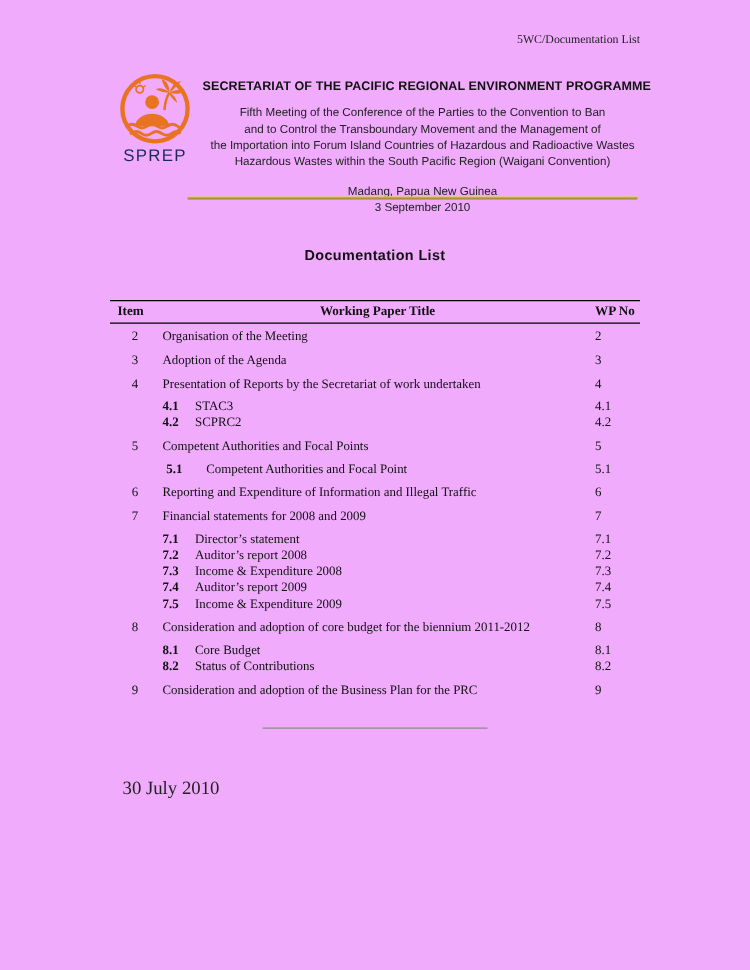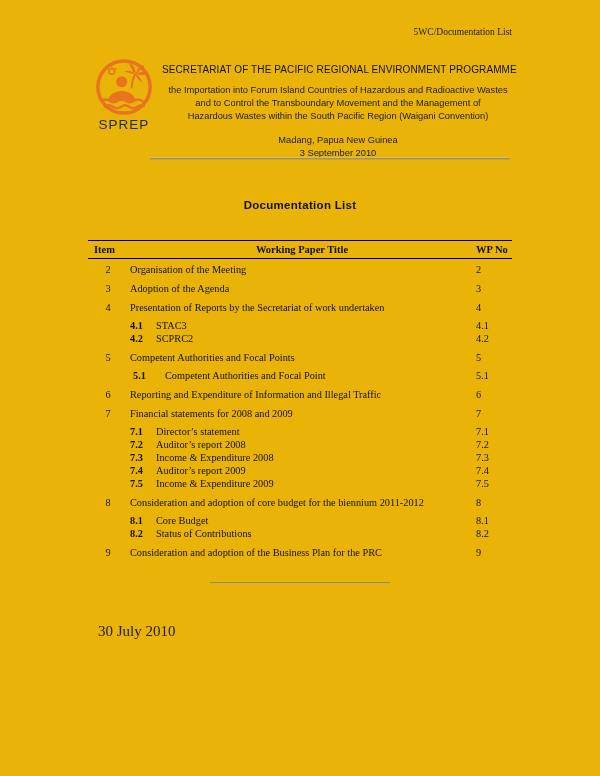--- a/index.html
+++ b/index.html
@@ -1,39 +1,39 @@
 <!DOCTYPE html>
 <html><head>
 <meta charset="utf-8">
 <style>
   html,body { margin:0; padding:0; background:#e8e8e8; }
   .page {
     position:relative; width:600px; height:776px; margin:0 auto;
-    background:#eab308; color:#1a1a1a; overflow:hidden;
+    background:#f0abfc; color:#1a1a1a; overflow:hidden;
     font-family:"Liberation Serif", serif;
   }
   .doc-ref {
     position:absolute; top:27px; right:88px;
     font-size:9.5px; color:#222;
   }
   .header { position:absolute; top:56px; left:0; right:0; }
   .logo {
     position:absolute; left:92px; top:2px; width:64px; text-align:center;
   }
   .logo svg { display:block; margin:0 auto; }
   .logo-text {
     font-family:"Liberation Sans", sans-serif; font-weight:normal;
     font-size:13.5px; letter-spacing:1px; color:#1c2a56; margin-top:1px;
   }
   .header-text {
     margin:0 86px 0 162px; text-align:center;
     font-family:"Liberation Sans", sans-serif;
   }
   .org-name {
-    font-weight:normal; font-size:10px; letter-spacing:0.1px;
+    font-weight:bold; font-size:10px; letter-spacing:0.1px;
     white-space:nowrap; margin:8px 0 9px 0; color:#111;
   }
   .meeting-lines div { font-size:9.3px; line-height:13px; color:#222; }
   .meeting-loc { font-size:9.3px; line-height:12px; margin-top:11px; color:#222; }
   .meeting-date { font-size:9.3px; line-height:12px; margin-top:1px; color:#222; }
   .gold-rule {
     position:absolute; top:157px; left:150px; width:360px; height:3px;
     background:linear-gradient(180deg,#e6d187 0%,#a78d38 55%,#cdb15c 100%);
     border-radius:1px;
   }
@@ -103,22 +103,23 @@
           <path d="M11,74 Q18,69 25,74 T39,74 T53,74 T67,74 T81,74 T90,72"></path>
           <path d="M17,84 Q24,79 31,84 T45,84 T59,84 T73,84 T84,83"></path>
         </g>
       </svg>
       <div class="logo-text">SPREP</div>
     </div>
 
     <div class="header-text">
       <div class="org-name">SECRETARIAT OF THE PACIFIC REGIONAL ENVIRONMENT PROGRAMME</div>
       <div class="meeting-lines" id="meeting-lines">
+          <div>Fifth Meeting of the Conference of the Parties to the Convention to Ban</div>
+          <div>and to Control the Transboundary Movement and the Management of</div>
           <div>the Importation into Forum Island Countries of Hazardous and Radioactive Wastes</div>
-          <div>and to Control the Transboundary Movement and the Management of</div>
           <div>Hazardous Wastes within the South Pacific Region (Waigani Convention)</div>
         </div>
       <div class="meeting-loc">Madang, Papua New Guinea</div>
       <div class="meeting-date">3 September 2010</div>
     </div>
   </div>
 
   <div class="gold-rule"></div>
 
   <div class="doc-title">Documentation List</div>

